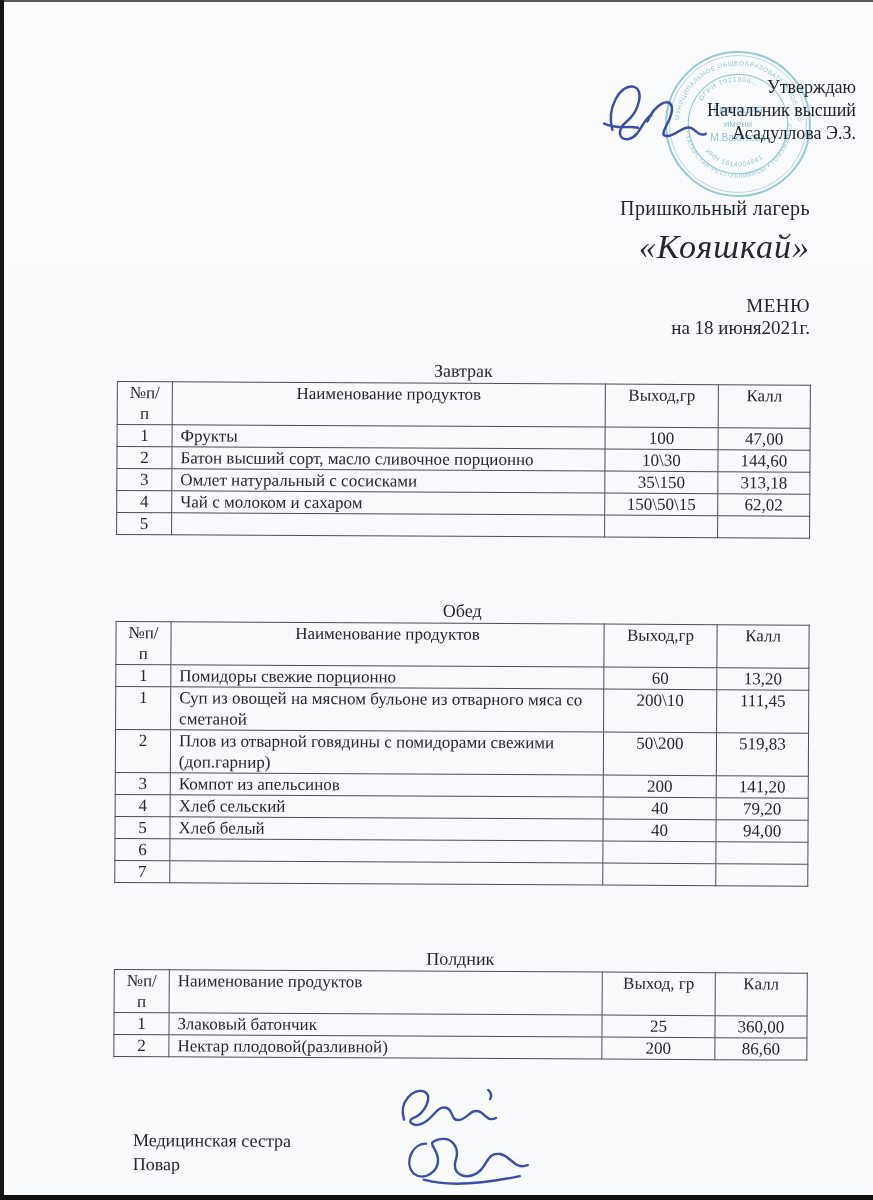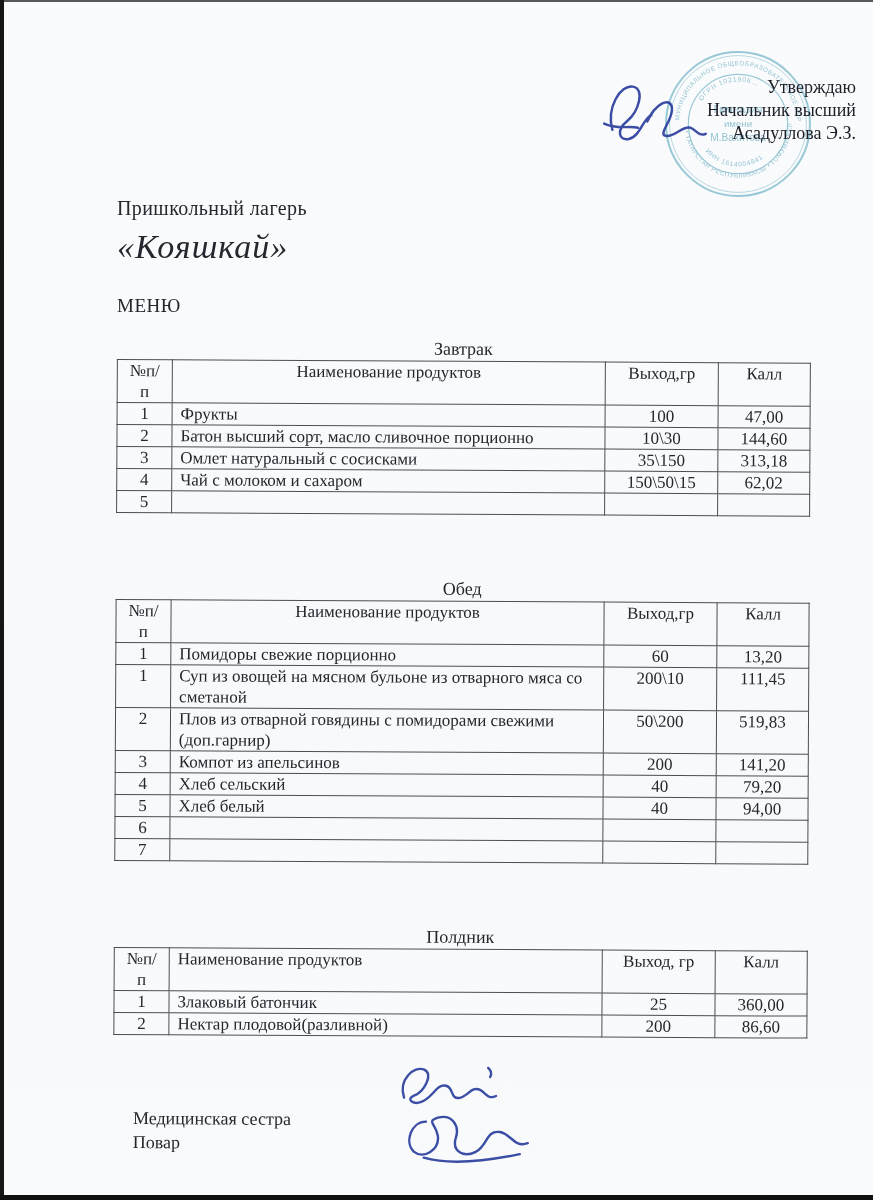--- a/index.html
+++ b/index.html
@@ -16,21 +16,21 @@
   .stamp{position:absolute;left:662px;top:48px;width:152px;height:152px;opacity:.8;}
   .stamp text{font-family:"Liberation Sans","DejaVu Sans",sans-serif;}
   .sig-top{position:absolute;left:598px;top:76px;width:118px;height:88px;}
   .approval-text{
     position:absolute;left:666px;top:76px;width:190px;text-align:right;
     font-size:18px;line-height:23px;color:#1e1e28;
   }
 
   
   .content{position:absolute;left:117px;top:0;width:693px;}
-  .doc-title{margin-top:196px;text-align:left;}
+  .doc-title{margin-top:196px;text-align:right;}
   .doc-title .org{font-size:20px;line-height:25px;letter-spacing:.4px;}
   .doc-title .camp{font-size:34px;line-height:46px;margin-top:3px;letter-spacing:1px;font-style:italic;}
   .doc-title .menu{font-size:19px;line-height:22px;margin-top:25px;letter-spacing:.5px;}
   .doc-title .date{font-size:19px;line-height:22px;}
 
   .skew{transform:rotate(.3deg);transform-origin:0 0;}
   #tables{margin-top:20px;}
   .menu-section{margin-top:0;}
   .menu-section:nth-of-type(2){margin-top:64px;}
   .menu-section:nth-of-type(3){margin-top:64px;}
@@ -96,20 +96,21 @@
     <div>Утверждаю</div>
     <div>Начальник высший</div>
     <div>Асадуллова Э.З.</div>
   </div>
 
   <div class="content">
     <div class="doc-title">
       <div class="org">Пришкольный лагерь</div>
       <div class="camp">«Кояшкай»</div>
       <div class="menu">МЕНЮ</div>
+      <div class="date">на 18 июня2021г.</div>
     </div>
 
     <div class="skew">
       <div id="tables">
           <section class="menu-section">
             <div class="section-title">Завтрак</div>
             <table class="menu-table">
               <colgroup>
                 <col style="width: 55px;">
                 <col style="width: 433px;">

